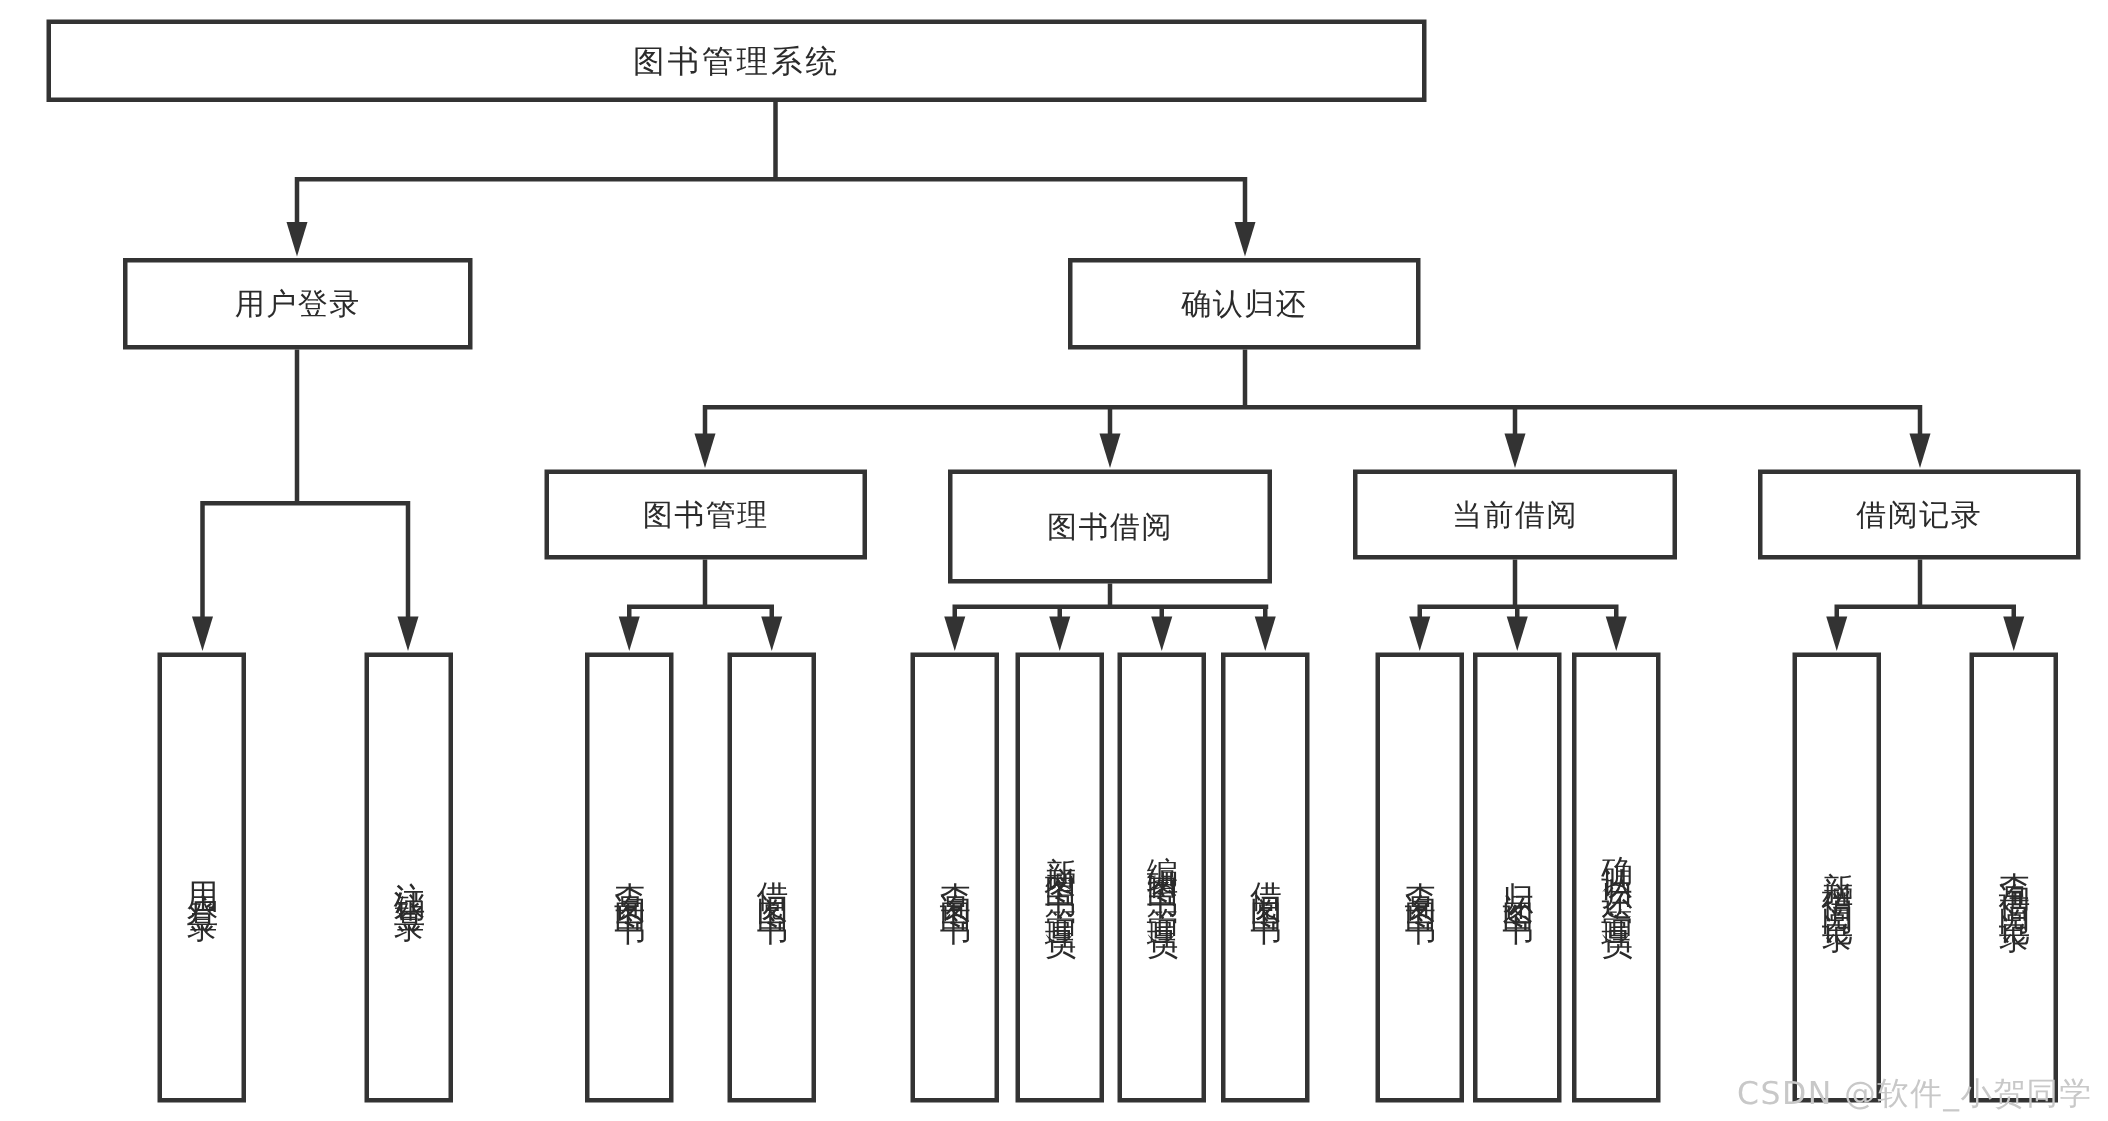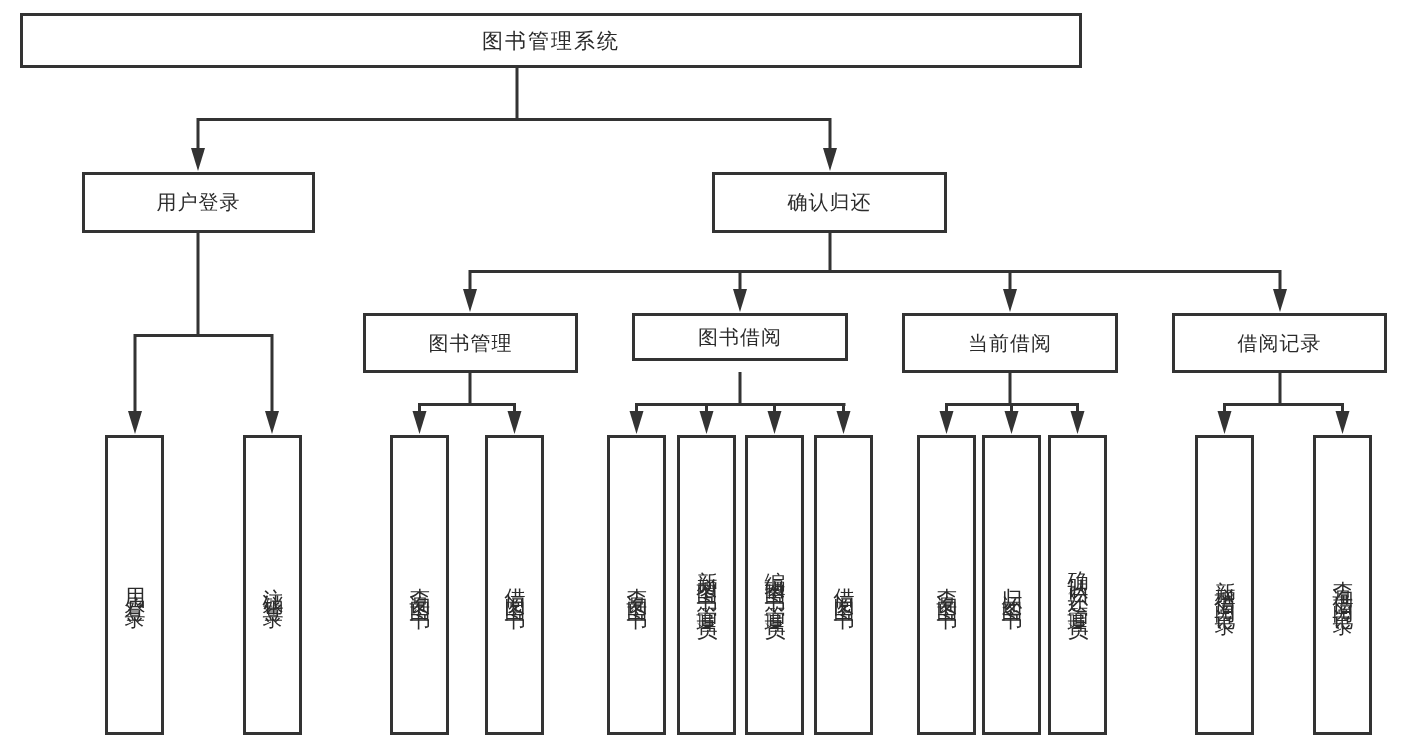--- a/index.html
+++ b/index.html
@@ -92,27 +92,27 @@
       <polygon points="767.5,411 781.5,411 774.5,434"></polygon>
       <polygon points="836.5,411 850.5,411 843.5,434"></polygon>
       <polygon points="939.5,411 953.5,411 946.5,434"></polygon>
       <polygon points="1004.5,411 1018.5,411 1011.5,434"></polygon>
       <polygon points="1070.5,411 1084.5,411 1077.5,434"></polygon>
       <polygon points="1217.5,411 1231.5,411 1224.5,434"></polygon>
       <polygon points="1335.5,411 1349.5,411 1342.5,434"></polygon>
     </g>
   </svg>
 
-  <div class="node root" style="left:20px; top:13px; width:1062px; height:55px;">图书管理系统</div>
+  <div class="node root" style="left:31px; top:13px; width:920px; height:55px;">图书管理系统</div>
 
   <div class="node branch" style="left:82px; top:172px; width:233px; height:61px;">用户登录</div>
   <div class="node branch" style="left:712px; top:172px; width:235px; height:61px;">确认归还</div>
 
   <div class="node section" style="left:363px; top:313px; width:215px; height:60px;">图书管理</div>
-  <div class="node section" style="left:632px; top:313px; width:216px; height:48px;">图书借阅</div>
+  <div class="node section" style="left:632px; top:313px; width:216px; height:76px;">图书借阅</div>
   <div class="node section" style="left:1172px; top:313px; width:215px; height:60px;">借阅记录</div>
   <div class="node section" style="left:902px; top:313px; width:216px; height:60px;">当前借阅</div>
 
   <div class="node leaf" style="left:105px; top:435px; width:59px; height:300px;">
     <span class="vtext">用户登录</span>
   </div>
   <div class="node leaf" style="left:243px; top:435px; width:59px; height:300px;">
     <span class="vtext">注销登录</span>
   </div>
 
@@ -146,14 +146,15 @@
     <span class="vtext">确认归还（管理员）</span>
   </div>
 
   <div class="node leaf" style="left:1195px; top:435px; width:59px; height:300px;">
     <span class="vtext">新增借阅记录</span>
   </div>
   <div class="node leaf" style="left:1313px; top:435px; width:59px; height:300px;">
     <span class="vtext">查询借阅记录</span>
   </div>
 
+  <div class="watermark">CSDN @软件_小贺同学</div>
 
 </div>
 
 </body></html>

